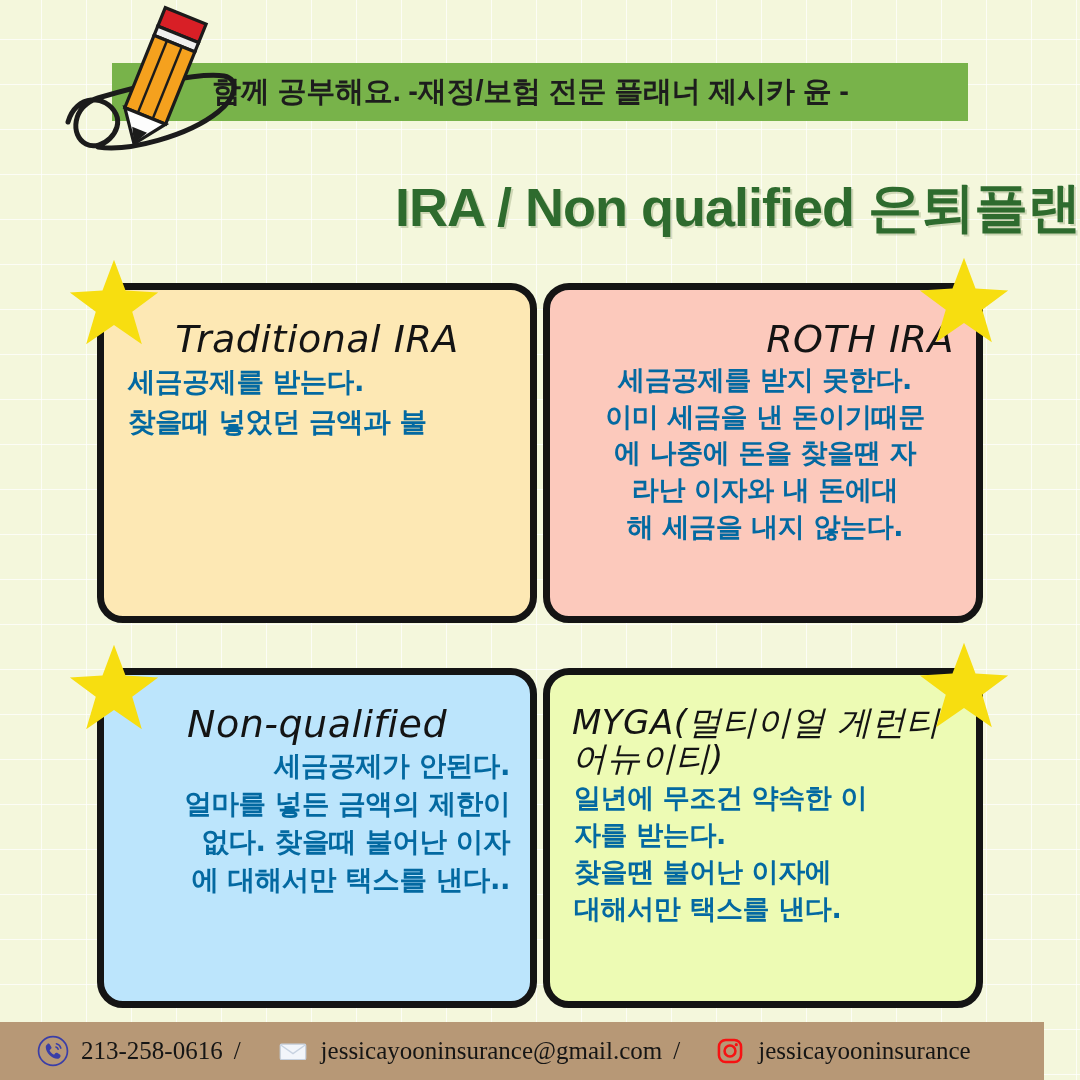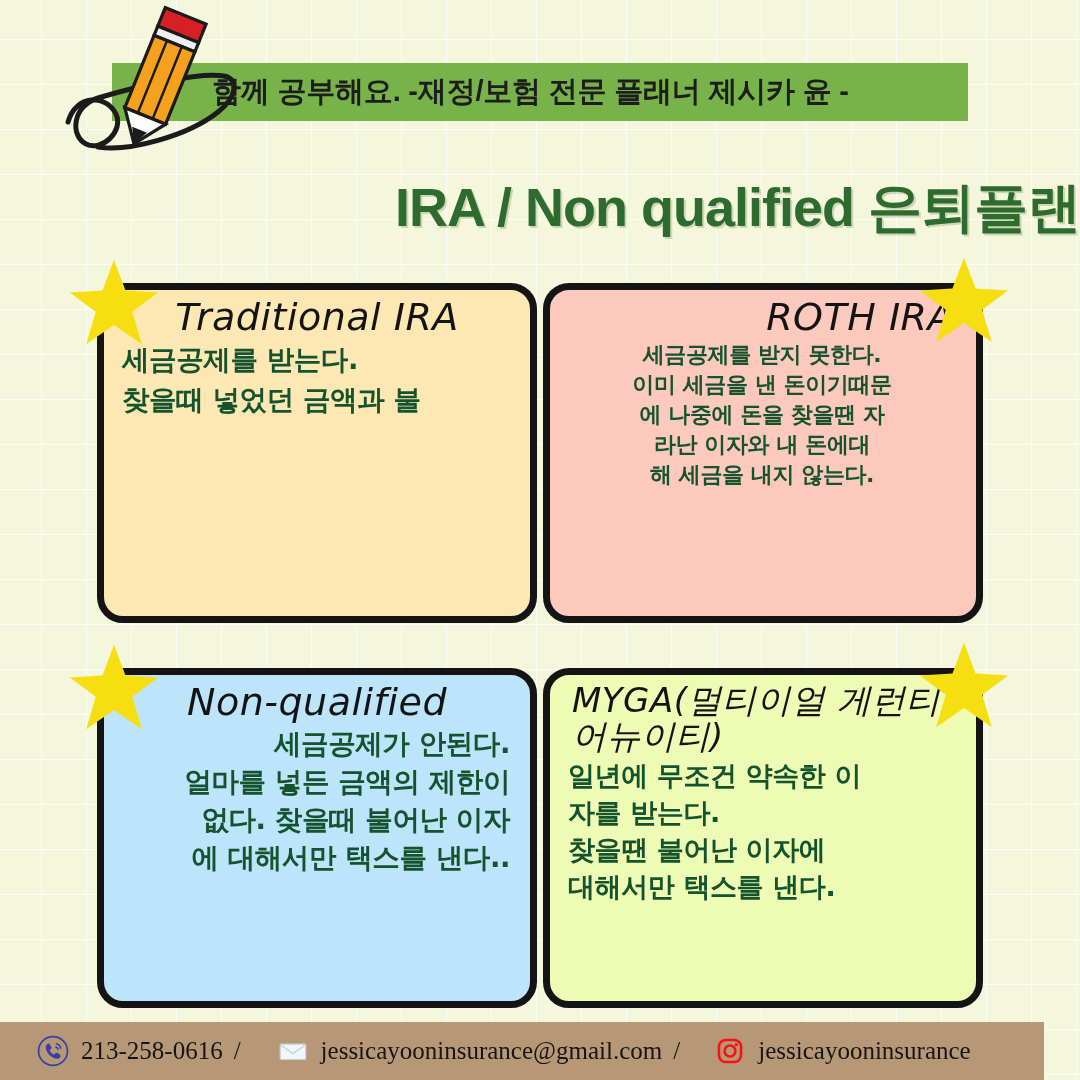--- a/index.html
+++ b/index.html
@@ -53,21 +53,21 @@
     display:grid;
     grid-template-columns:440px 440px;
     grid-template-rows:340px 340px;
     column-gap:6px;row-gap:45px;
   }
   .card{
     position:relative;
     border:7px solid #141414;
     border-radius:26px;
     box-sizing:border-box;
-    padding:2px 18px 10px 18px;
+    padding:24px 18px 10px 18px;
     overflow:visible;
   }
   .c-trad{background:#fde8b4;}
   .c-roth{background:#fcc9bc;}
   .c-nonq{background:#bce5fc;}
   .c-myga{background:#edfbb4;}
 
   .card-title{
     font-family:"DejaVu Sans", sans-serif;
     font-style:italic;
@@ -75,35 +75,35 @@
     font-weight:400;
     color:#141414;
     line-height:1.05;
     letter-spacing:.5px;
     margin:6px 4px 2px 4px;
   }
   .card-body{
     font-family:"DejaVu Sans", sans-serif;
     font-size:28px;
     font-weight:600;
-    color:#14532d;
+    color:#0369a1;
     line-height:1.42;
     letter-spacing:-.4px;
-    margin:2px 2px 0 0;
+    margin:2px 2px 0 6px;
   }
   .card-body div{white-space:nowrap;}
 
   .al-left{text-align:left;}
   .al-right{text-align:right;}
   .al-center{text-align:center;}
 
   
   .c-myga .card-title{font-size:34px;text-align:left;margin-bottom:4px;}
   .c-myga .card-body{font-size:27px;line-height:1.36;}
-  .c-roth .card-body{font-size:22px;line-height:1.36;text-align:center;}
+  .c-roth .card-body{font-size:27px;line-height:1.36;text-align:center;}
   .c-nonq .card-body{font-size:27.5px;line-height:1.38;}
   .c-trad .card-body{font-size:27.5px;line-height:1.45;}
 
   
   .star{position:absolute;width:96px;height:96px;pointer-events:none;}
   .star svg{width:100%;height:100%;display:block;}
   .star-tl{left:-38px;top:-34px;}
   .star-tr{right:-36px;top:-36px;}
 
   

